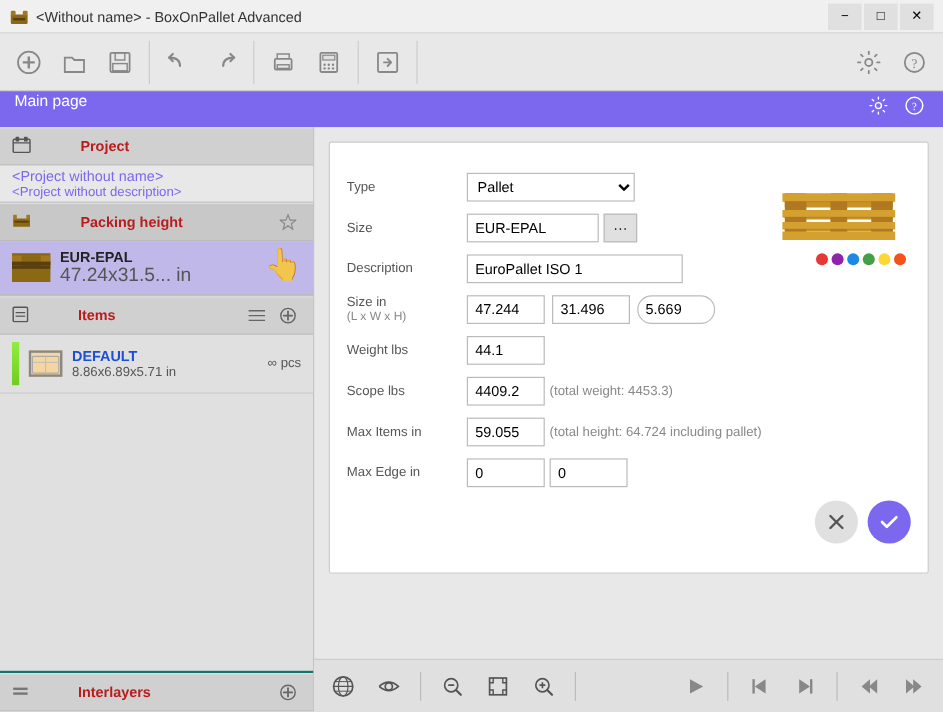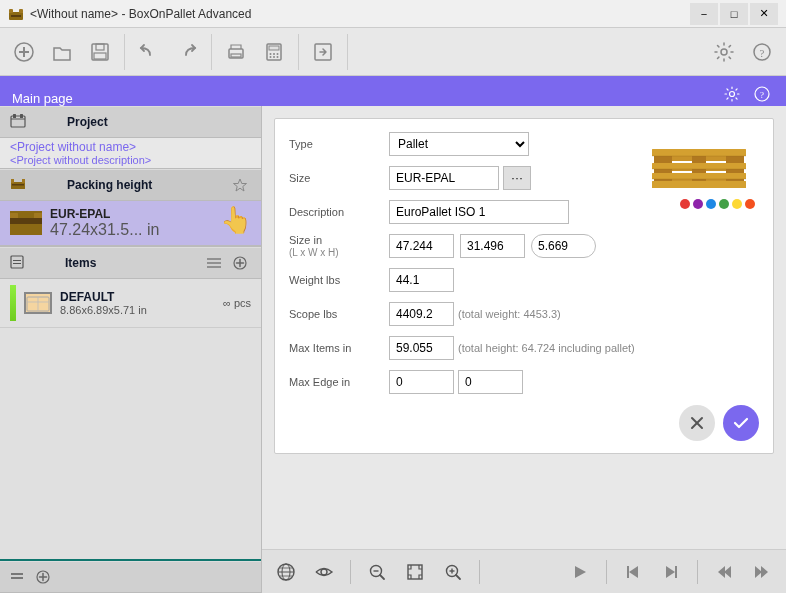--- a/index.html
+++ b/index.html
@@ -63,21 +63,21 @@
       border-radius: 2px;
       font-size: 18px;
       color: #555;
     }
 
     
     .page-title-bar {
       background: #7b68ee;
       height: 30px;
       display: flex;
-      align-items: flex-end;
+      align-items: flex-start;
       padding: 0 12px;
       color: white;
       gap: 32px;
     }
     .page-title-bar .title { font-size: 13px; font-weight: 500; flex: 1; }
     .page-title-icons { display: flex; gap: 6px; }
     .page-title-icon-btn {
       width: 24px; height: 24px;
       background: transparent;
       border: none; cursor: pointer;
@@ -106,21 +106,21 @@
     .section-header {
       background: #d0d0d0;
       height: 32px;
       display: flex;
       align-items: center;
       padding: 0 10px;
       border-bottom: 1px solid #bbb;
       border-top: 1px solid #ddd;
     }
     .section-header-icon { font-size: 14px; margin-right: 8px; color: #555; }
-    .section-header-title { flex: 1; font-size: 12px; font-weight: 600; color: #0f172a; padding-left: 33px; }
+    .section-header-title { flex: 1; font-size: 12px; font-weight: 600; color: #b91c1c; padding-left: 33px; }
     .section-header-actions { display: flex; gap: 4px; }
     .section-header-btn {
       width: 22px; height: 22px;
       background: transparent; border: none; cursor: pointer;
       font-size: 14px; color: #666;
       display: flex; align-items: center; justify-content: center;
     }
 
     
     .project-section {
@@ -197,21 +197,21 @@
     .item-box-icon {
       width: 28px; height: 22px;
       border: 2px solid #888;
       background: #f5d5a0;
       margin-right: 8px;
       flex-shrink: 0;
       display: flex; align-items: center; justify-content: center;
       font-size: 10px; color: #888;
     }
     .item-info { flex: 1; }
-    .item-name { font-size: 12px; font-weight: 600; color: #0f172a; }
+    .item-name { font-size: 12px; font-weight: 600; color: #1d4ed8; }
     .item-size { font-size: 11px; color: #555; }
     .item-count { font-size: 11px; color: #555; margin-left: auto; white-space: nowrap; }
 
     
     .interlayers-section {}
     .interlayers-section .section-header { background: #d0d0d0; }
 
     
     .right-panel {
       flex: 1;
@@ -219,21 +219,21 @@
       flex-direction: column;
       background: #e8e8e8;
     }
 
     
     .detail-card {
       margin: 12px;
       background: white;
       border: 1px solid #ccc;
       border-radius: 2px;
-      padding: 12px 14px;
+      padding: 24px 14px;
     }
 
     .field-row {
       display: flex;
       align-items: center;
       margin-bottom: 8px;
       min-height: 26px;
     }
     .field-label {
       width: 100px;
@@ -552,20 +552,21 @@
       </div>
 
       <div class="interlayers-section">
         <div class="section-header">
           <span class="section-header-icon">
             <svg width="14" height="14" viewBox="0 0 14 14">
               <rect x="1" y="4" width="12" height="2" fill="#777"></rect>
               <rect x="1" y="8" width="12" height="2" fill="#777"></rect>
             </svg>
           </span>
+          <span class="section-header-title">Interlayers</span>
           <div class="section-header-actions">
             <button class="section-header-btn">
               <svg width="14" height="14" viewBox="0 0 14 14">
                 <circle cx="7" cy="7" r="6" fill="none" stroke="#666" stroke-width="1.2"></circle>
                 <line x1="7" y1="3.5" x2="7" y2="10.5" stroke="#666" stroke-width="1.5" stroke-linecap="round"></line>
                 <line x1="3.5" y1="7" x2="10.5" y2="7" stroke="#666" stroke-width="1.5" stroke-linecap="round"></line>
               </svg>
             </button>
           </div>
         </div>

